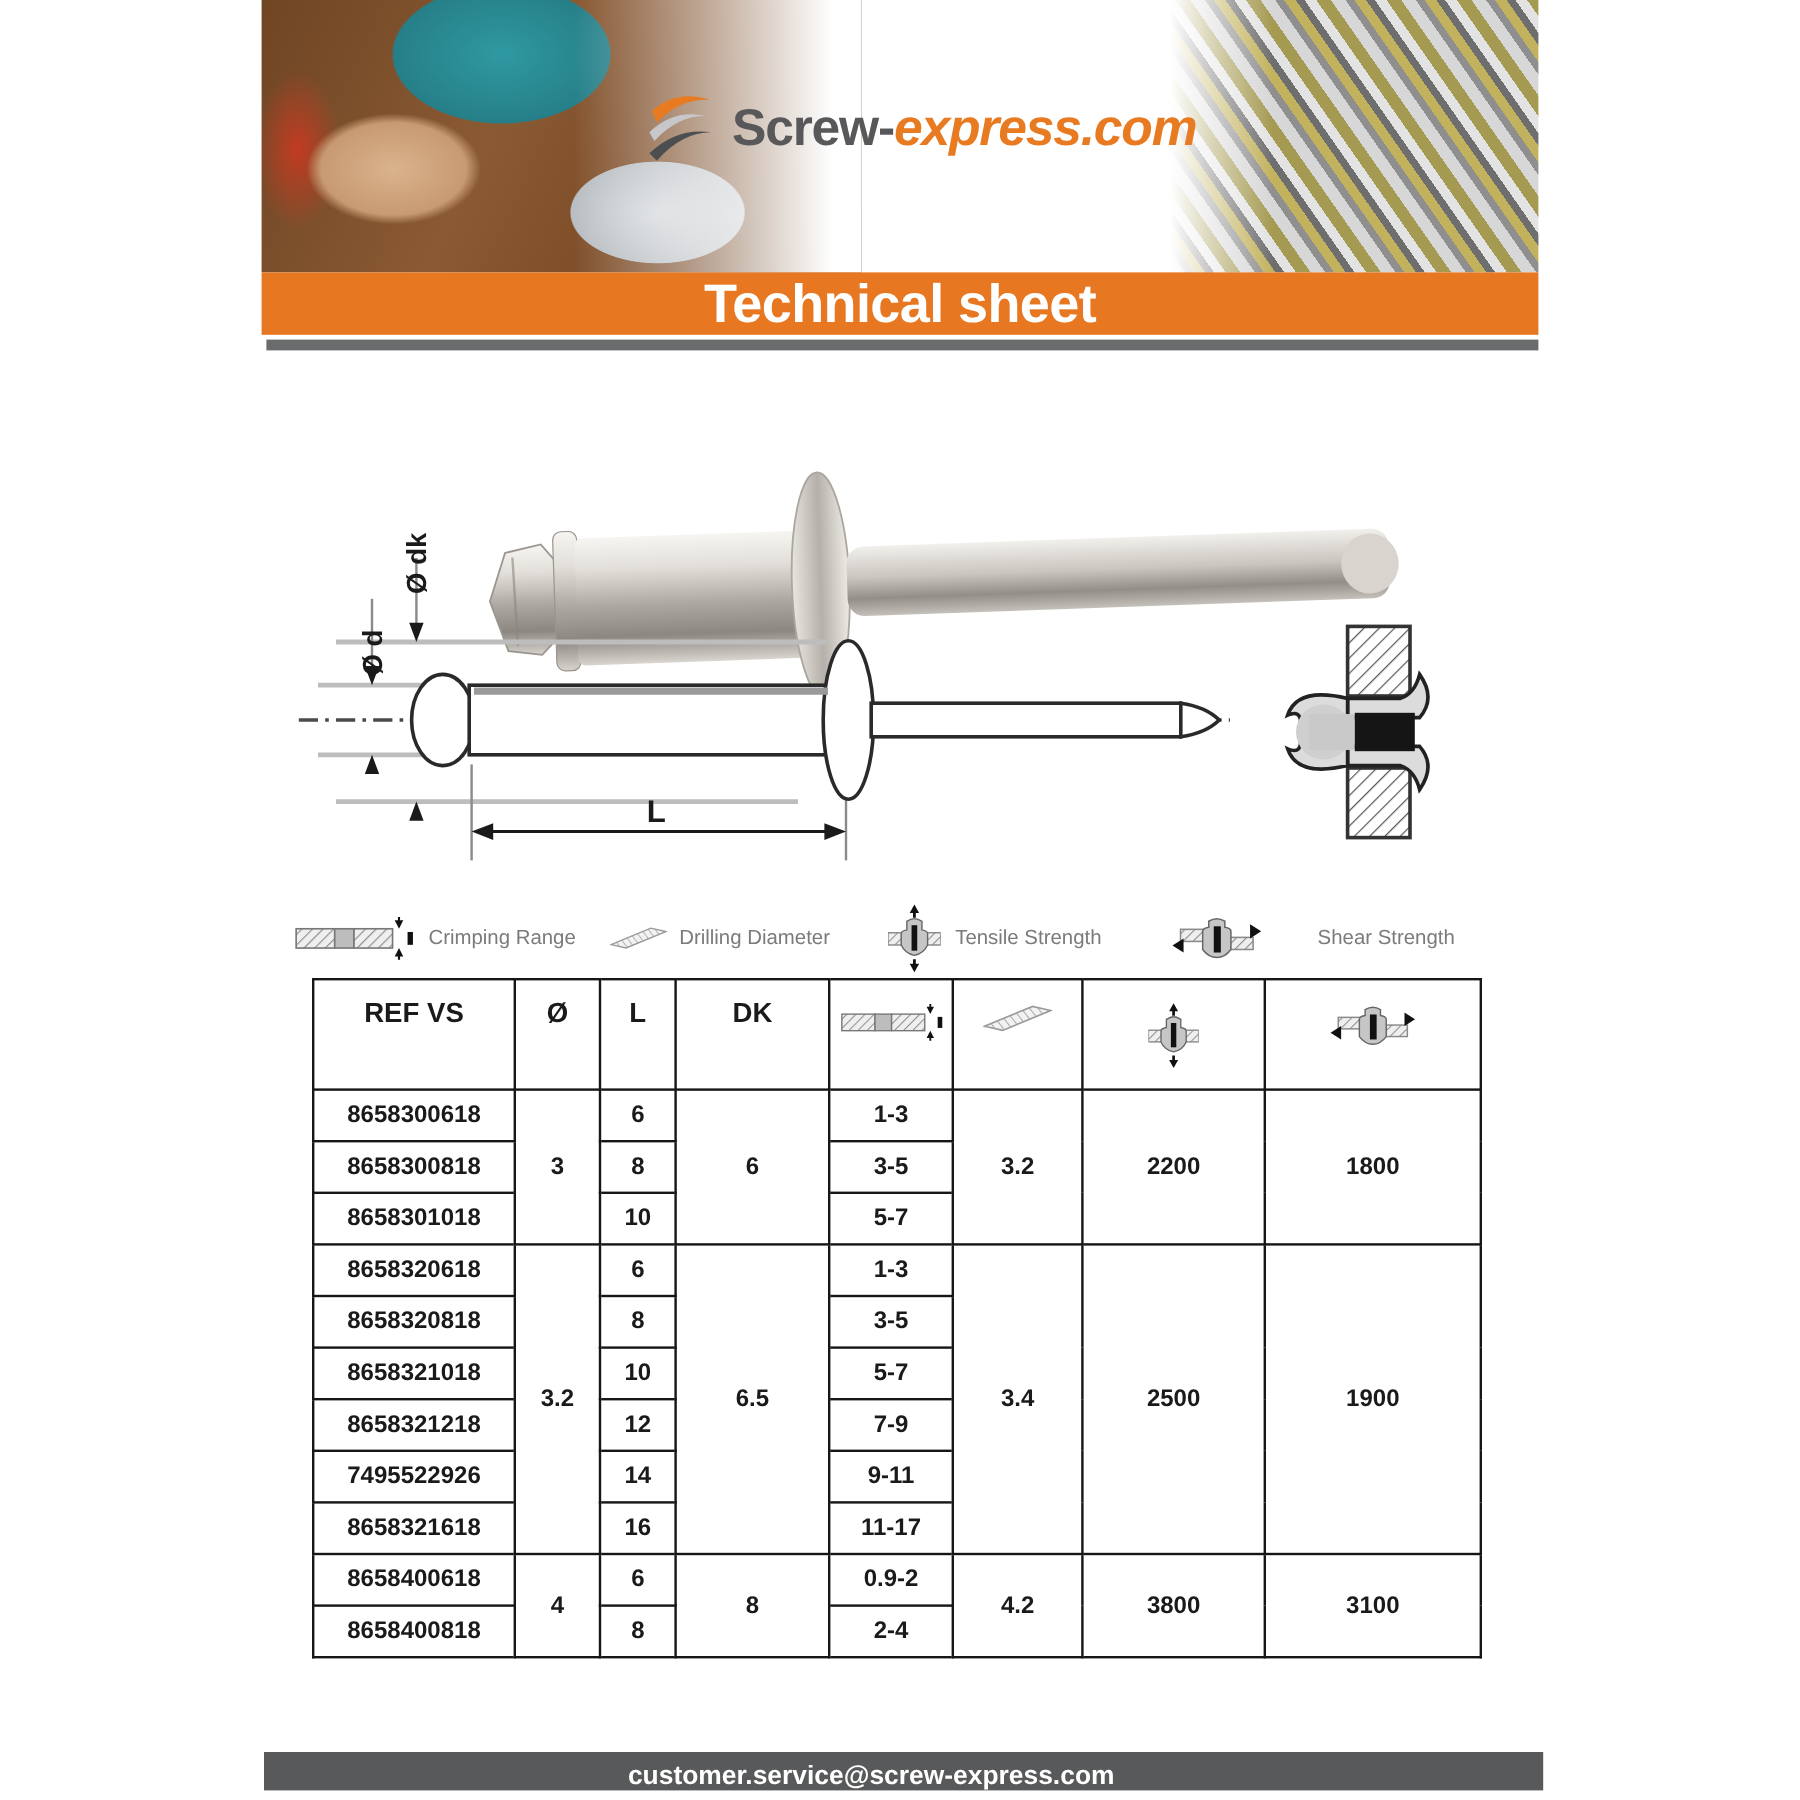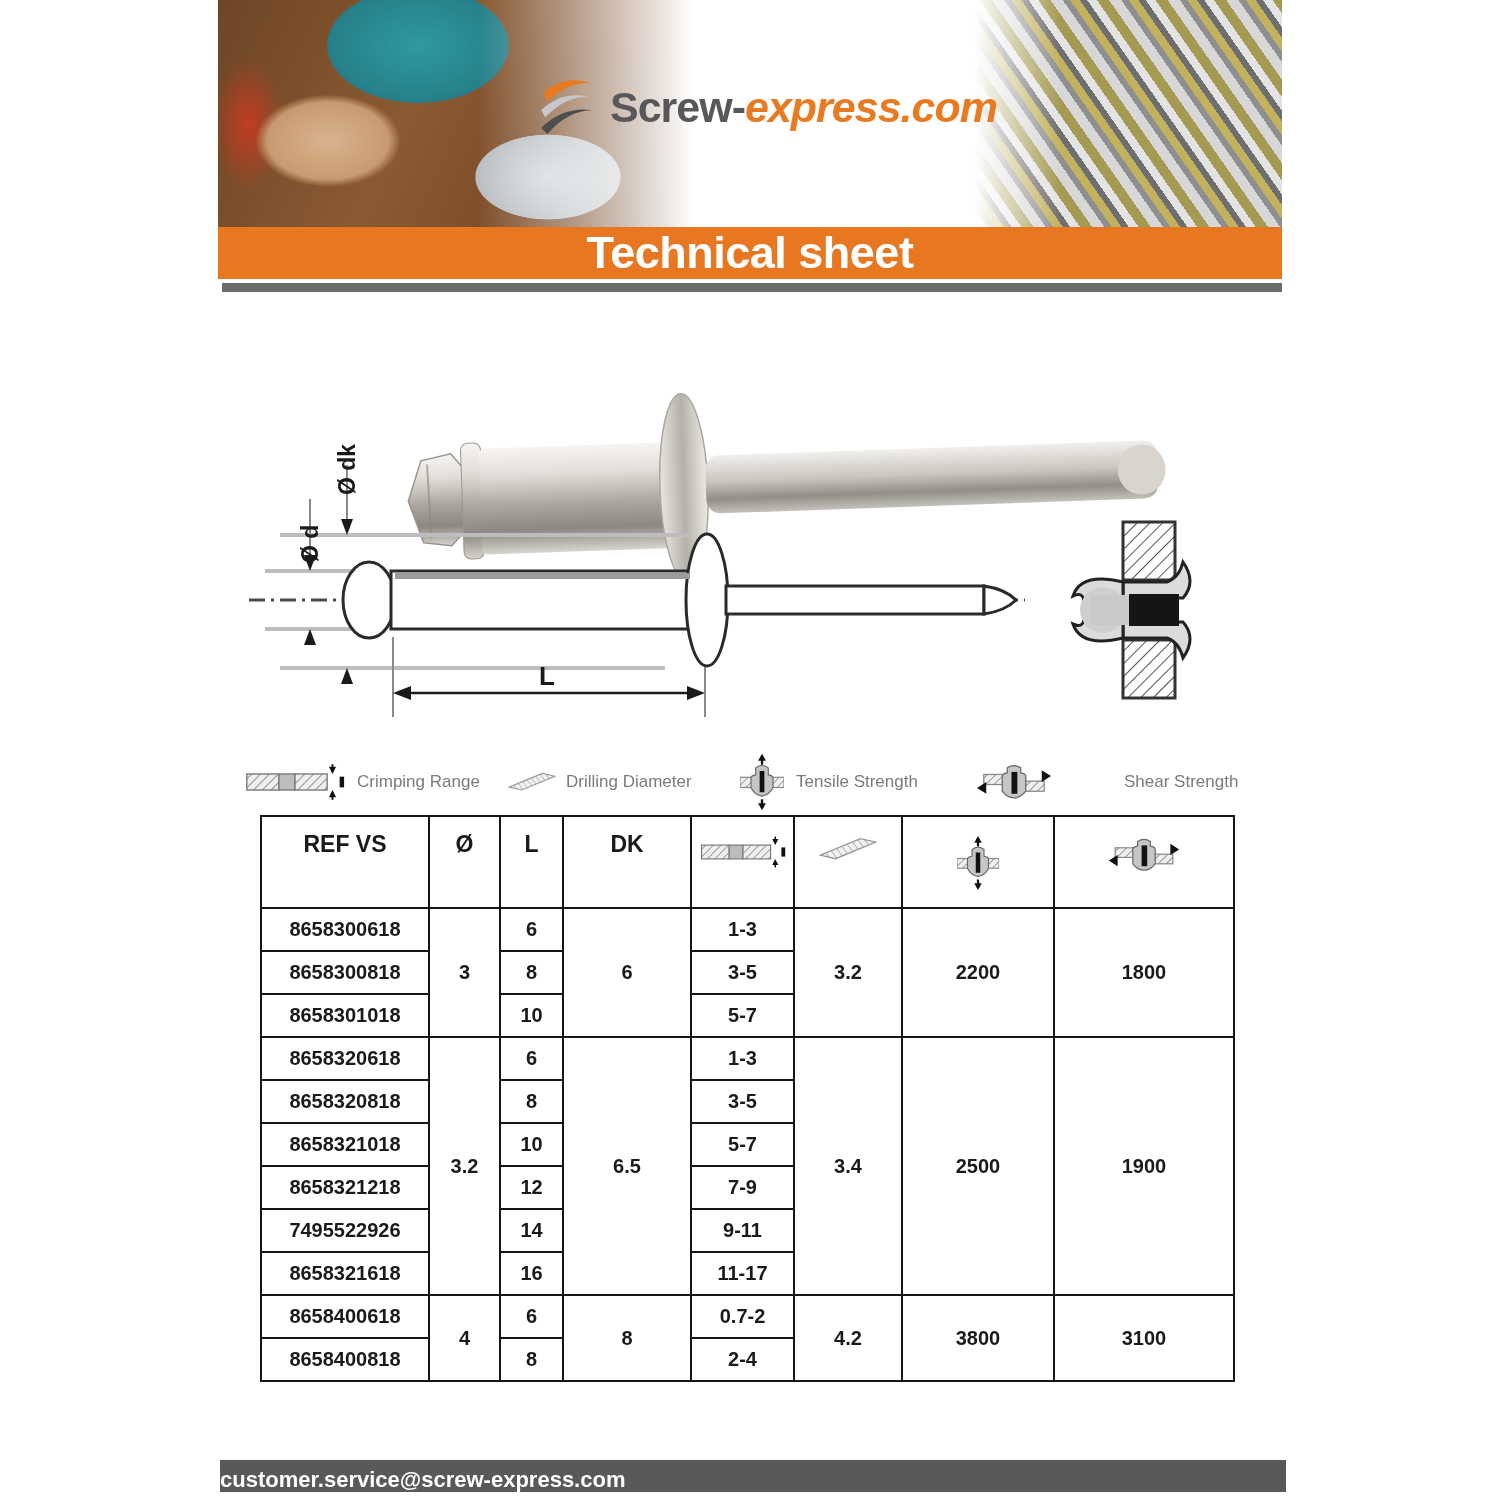--- a/index.html
+++ b/index.html
@@ -44,21 +44,21 @@
   .spec-table-wrap{left:42px;top:815px;}
   table.spec{border-collapse:collapse;table-layout:fixed;width:973px;background:#fff;}
   table.spec th,table.spec td{border:2.5px solid #161616;text-align:center;
       font-weight:bold;font-size:20px;padding:0;}
   table.spec thead th{height:76px;vertical-align:top;padding-top:14px;font-size:23px;}
   table.spec tbody td{height:41px;margin-left:28px;}
   th .hic{display:inline-block;margin-top:4px;}
 
   .footer-bar{left:2px;top:1460px;width:1066px;height:32px;background:#58595b;
       color:#fff;font-weight:bold;font-size:22px;line-height:40px;
-      text-align:left;padding-right:54px;box-sizing:border-box;}
+      text-align:center;padding-right:54px;box-sizing:border-box;}
 </style>
 </head>
 <body>
 
 <svg width="0" height="0" style="position:absolute" aria-hidden="true">
   <defs>
     <pattern id="hatch" width="7" height="7" patternUnits="userSpaceOnUse" patternTransform="rotate(45)">
       <rect width="7" height="7" fill="#efefef"></rect>
         <line x1="0" y1="0" x2="0" y2="7" stroke="#8f8f8f" stroke-width="2.2"></line>
     </pattern>
@@ -214,21 +214,21 @@
     <span class="icon-slot" style="width:80px;height:42px">
   <svg viewBox="0 0 92 50" xmlns="http://www.w3.org/2000/svg">
     <rect x="10" y="16" width="30" height="12" fill="url(#hatch)" stroke="#888" stroke-width="1.5"></rect>
     <rect x="52" y="24" width="30" height="12" fill="url(#hatch)" stroke="#888" stroke-width="1.5"></rect>
     <path d="M38,8 Q46,3 54,8 L54,14 Q60,15 60,18 L60,36 Q54,44 46,44 Q38,44 32,36 L32,18 Q32,15 38,14 Z" fill="#c6c6c6" stroke="#666" stroke-width="1.5"></path>
     <rect x="43" y="13" width="7" height="26" fill="#111"></rect>
     <polygon points="2,32 13,25 13,39" fill="#111"></polygon>
     <polygon points="90,18 79,11 79,25" fill="#111"></polygon>
   </svg>
 </span>
-    <span class="legend-label" style="margin-left:70px">Shear Strength</span>
+    <span class="legend-label" style="margin-left:44px">Shear Strength</span>
   </div>
 
   <div class="abs spec-table-wrap">
     <table class="spec">
       <colgroup>
         <col style="width:168px">
           <col style="width:71px">
           <col style="width:63px">
           <col style="width:128px">
         <col style="width:103px">
@@ -337,21 +337,21 @@
           <tr>
             <td>8658321618</td>
             <td>16</td>
             <td>11-17</td>
           </tr>
           <tr>
             <td>8658400618</td>
             <td rowspan="2">4</td>
             <td>6</td>
             <td rowspan="2">8</td>
-            <td>0.7-2</td>
+            <td>0.9-2</td>
             <td rowspan="2">4.2</td>
             <td rowspan="2">3800</td>
             <td rowspan="2">3100</td>
           </tr>
           <tr>
             <td>8658400818</td>
             <td>8</td>
             <td>2-4</td>
           </tr>
         </tbody>

